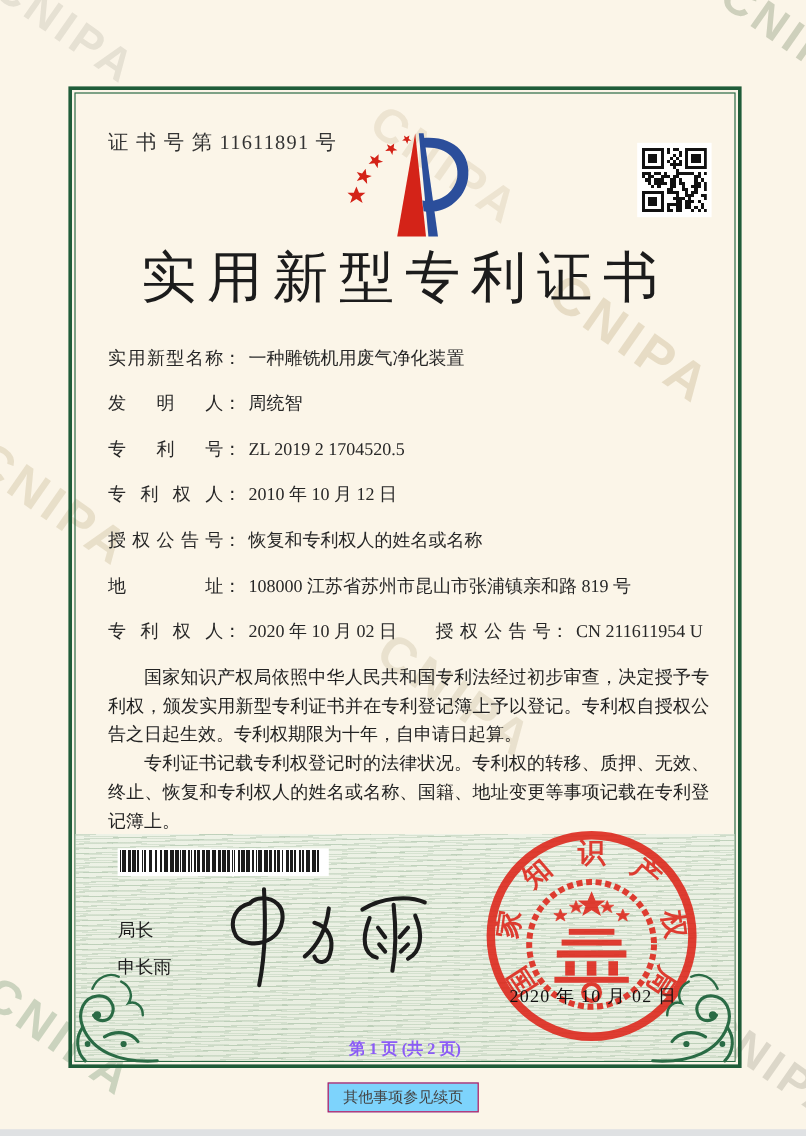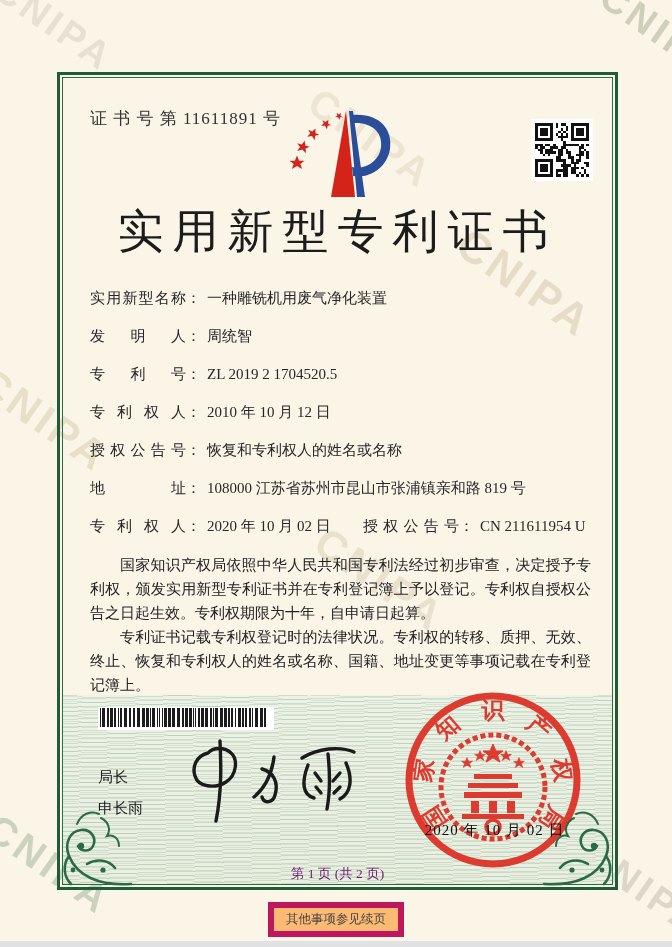--- a/index.html
+++ b/index.html
@@ -44,37 +44,37 @@
 
   .band{position:absolute;left:3px;right:3px;top:620px;bottom:3px;
         background:
           repeating-linear-gradient(178deg, rgba(130,165,130,0.28) 0 1px, rgba(0,0,0,0) 1px 4px),
           repeating-linear-gradient(182deg, rgba(130,165,130,0.20) 0 1px, rgba(0,0,0,0) 1px 5px),
           linear-gradient(#edf2e6,#e8eee0);}
 
   .barcode{position:absolute;left:38px;top:632px;width:176px;height:23px;background:#fff;
            padding:1px 2px;box-sizing:border-box;}
   .signer{position:absolute;left:38px;top:686px;font-size:15px;line-height:31px;
-          color:#1a1a1a;font-family:Liberation Sans, sans-serif;}
+          color:#1a1a1a;font-family:Liberation Serif, serif;}
   .signature{position:absolute;left:122px;top:658px;width:205px;height:96px;}
 
   .seal{position:absolute;left:344px;top:616px;width:178px;height:178px;}
   .seal svg text{font-family:"Liberation Serif","DejaVu Serif",serif;font-weight:bold;}
   .seal-date{position:absolute;left:352px;top:746px;width:165px;text-align:center;
              font-size:15px;color:#111;letter-spacing:1px;}
 
   .page-num{position:absolute;left:0;top:790px;width:100%;text-align:center;
-            font-size:13.5px;color:#701a75;}
+            font-size:13.5px;color:#8b5cf6;font-weight:bold;}
 
   .flourish{position:absolute;width:76px;height:86px;bottom:-3px;}
   .flourish.left{left:-3px;}
   .flourish.right{right:-3px;transform:scaleX(-1);}
 
   .foot-note{position:absolute;left:50%;top:902px;transform:translateX(-50%);
-             background:#fdba74;border:6px solid #be185d;padding:3px 12px;
+             background:#7dd3fc;border:1px solid #be185d;padding:3px 12px;
              font-size:12.5px;color:#444;white-space:nowrap;}
   .page-edge{position:absolute;left:0;bottom:0;width:100%;height:6px;background:#dfe1e3;}
 </style>
 </head>
 <body>
 
 <div class="wm wm1">CNIPA</div>
 <div class="wm wm2">CNIPA</div>
 <div class="wm wm3">CNIPA</div>
 <div class="wm wm4">CNIPA</div>

